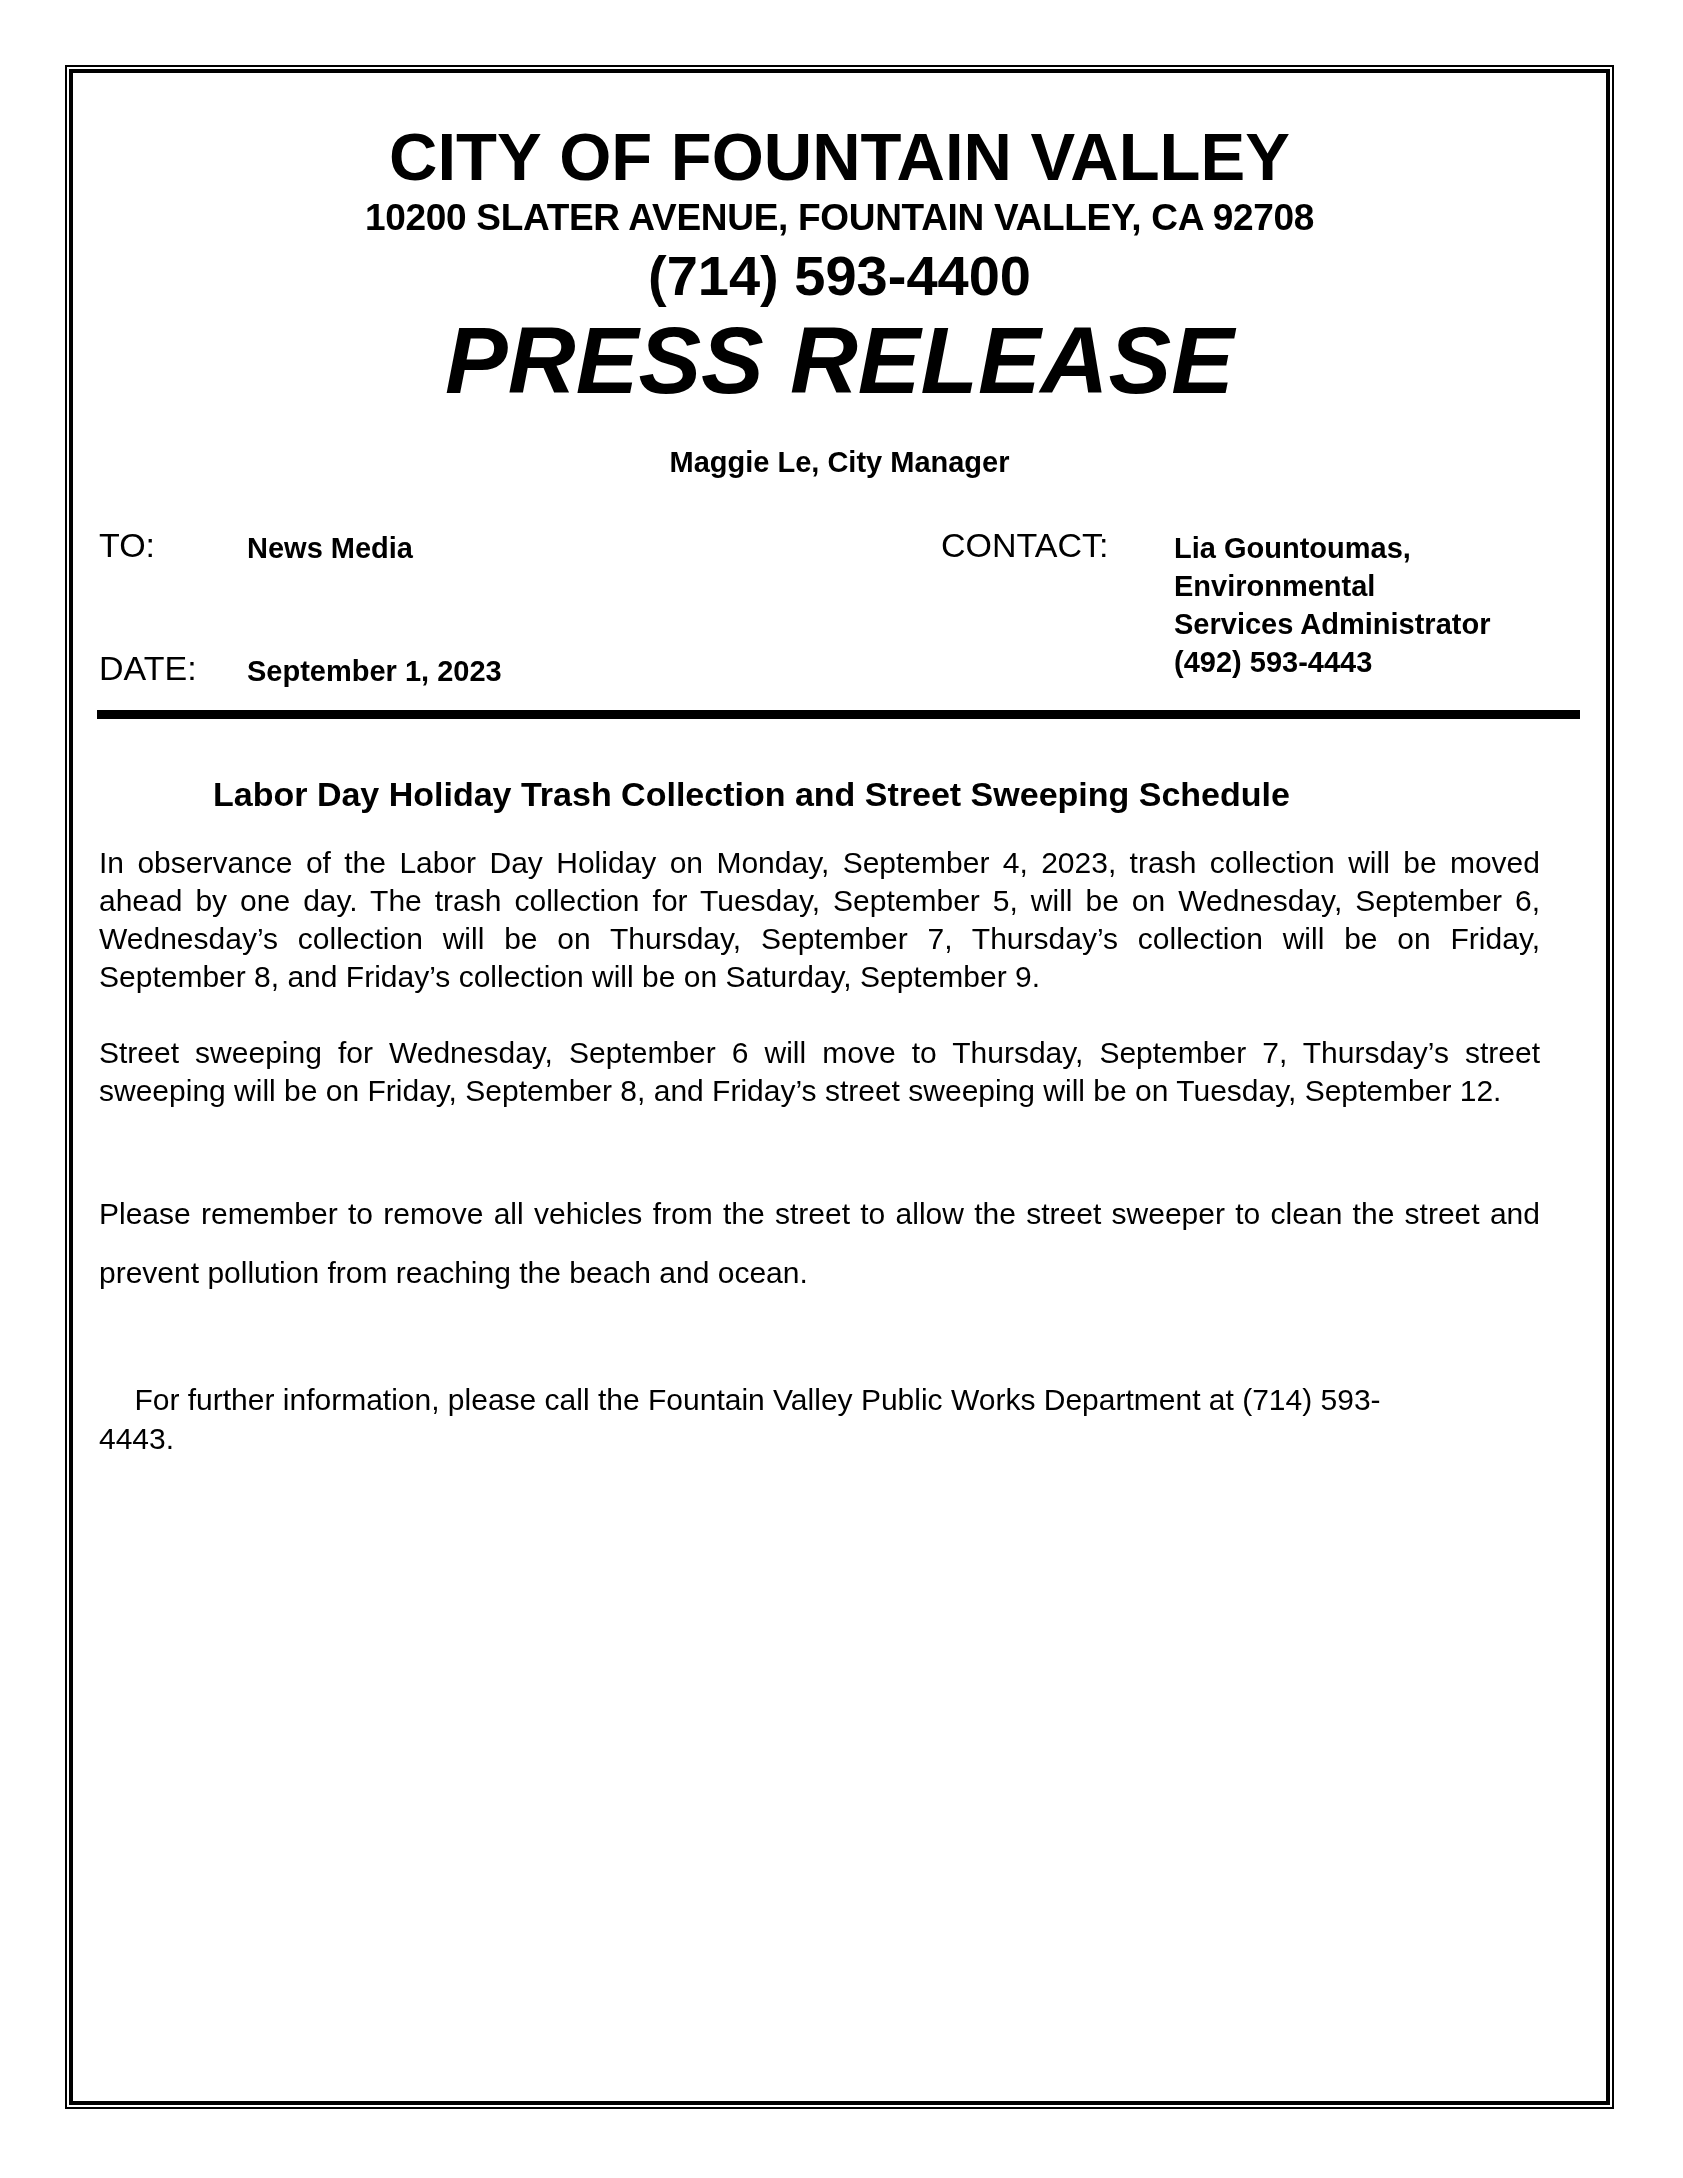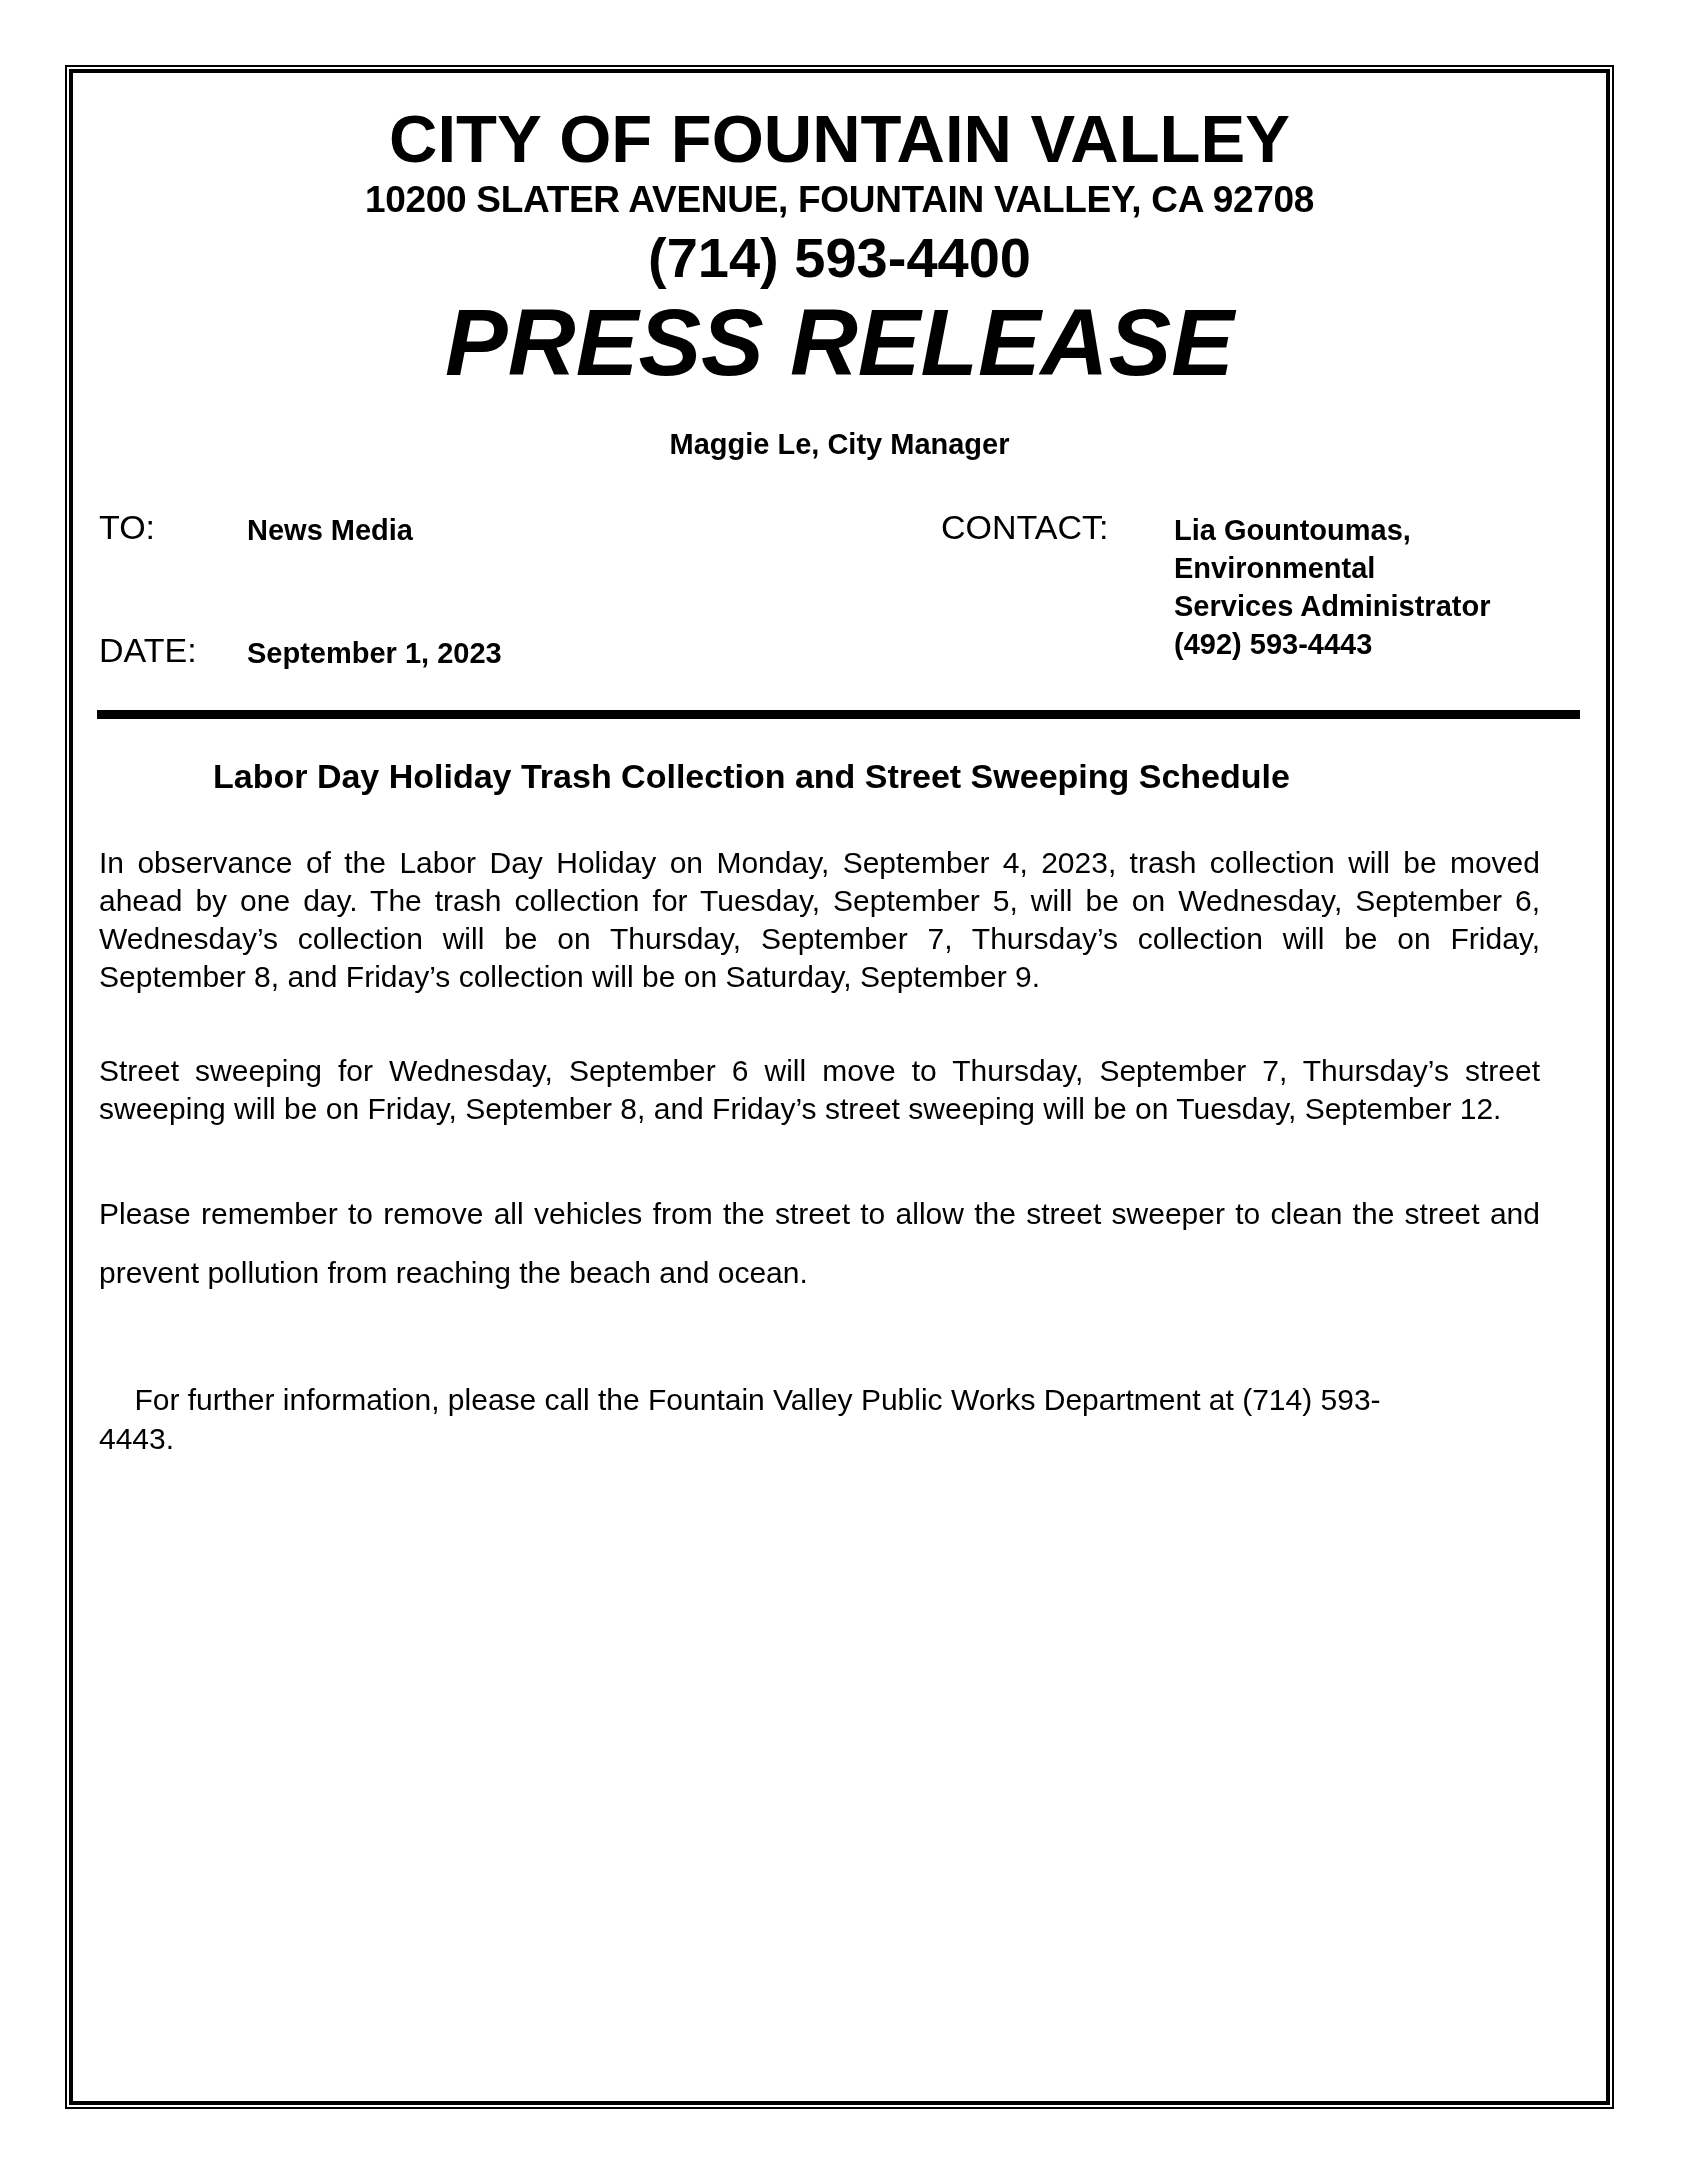--- a/index.html
+++ b/index.html
@@ -8,21 +8,21 @@
       font-family: "Liberation Sans", sans-serif; color: #000000;
     }
     .frame-outer {
       position: absolute; left: 65px; top: 65px; width: 1549px; height: 2044px;
       border: 2px solid #000; box-sizing: border-box;
     }
     .frame-inner {
       position: absolute; left: 69px; top: 69px; width: 1541px; height: 2036px;
       border: 4px solid #000; box-sizing: border-box;
     }
-    .abs { position: absolute; white-space: nowrap; }
+    .abs { position: absolute; white-space: nowrap; margin-top: 18px; }
     .center { left: 97px; width: 1485px; text-align: center; }
     .city-title { top: 99px; font-size: 67px; font-weight: bold; line-height: 79px; }
     .address { top: 178px; font-size: 37px; font-weight: bold; line-height: 44px; letter-spacing: -0.3px; }
     .phone { top: 226px; font-size: 56px; font-weight: bold; line-height: 63px; }
     .press { top: 289px; font-size: 94px; font-weight: bold; font-style: italic; line-height: 107px; }
     .manager { top: 426px; font-size: 29px; font-weight: bold; line-height: 36px; text-align: center; }
 
     .label { font-size: 34px; line-height: 40px; }
     .value { font-size: 29px; font-weight: bold; line-height: 38px; }
     .to-label { left: 99px; top: 507px; }
@@ -35,21 +35,21 @@
 
     .rule { position: absolute; left: 97px; top: 710px; width: 1483px; height: 9px; background: #000; }
 
     .subtitle { left: 213px; top: 754px; font-size: 34px; font-weight: bold; line-height: 44px; }
 
     .body-text {
       position: absolute; left: 99px; width: 1441px;
       font-size: 30px; line-height: 38px; text-align: justify; text-align-last: left;
     }
     .p1 { top: 844px; }
-    .p2 { top: 1034px; margin-top: 18px; }
+    .p2 { top: 1034px; }
     .p3 { top: 1184px; line-height: 59px; }
     .p4 { top: 1380px; line-height: 39px; text-align: center; width: 1317px; }
   </style>
 </head>
 <body>
 
 <div class="frame-outer"></div>
 <div class="frame-inner"></div>
 
 <div class="abs center city-title">CITY OF FOUNTAIN VALLEY</div>

